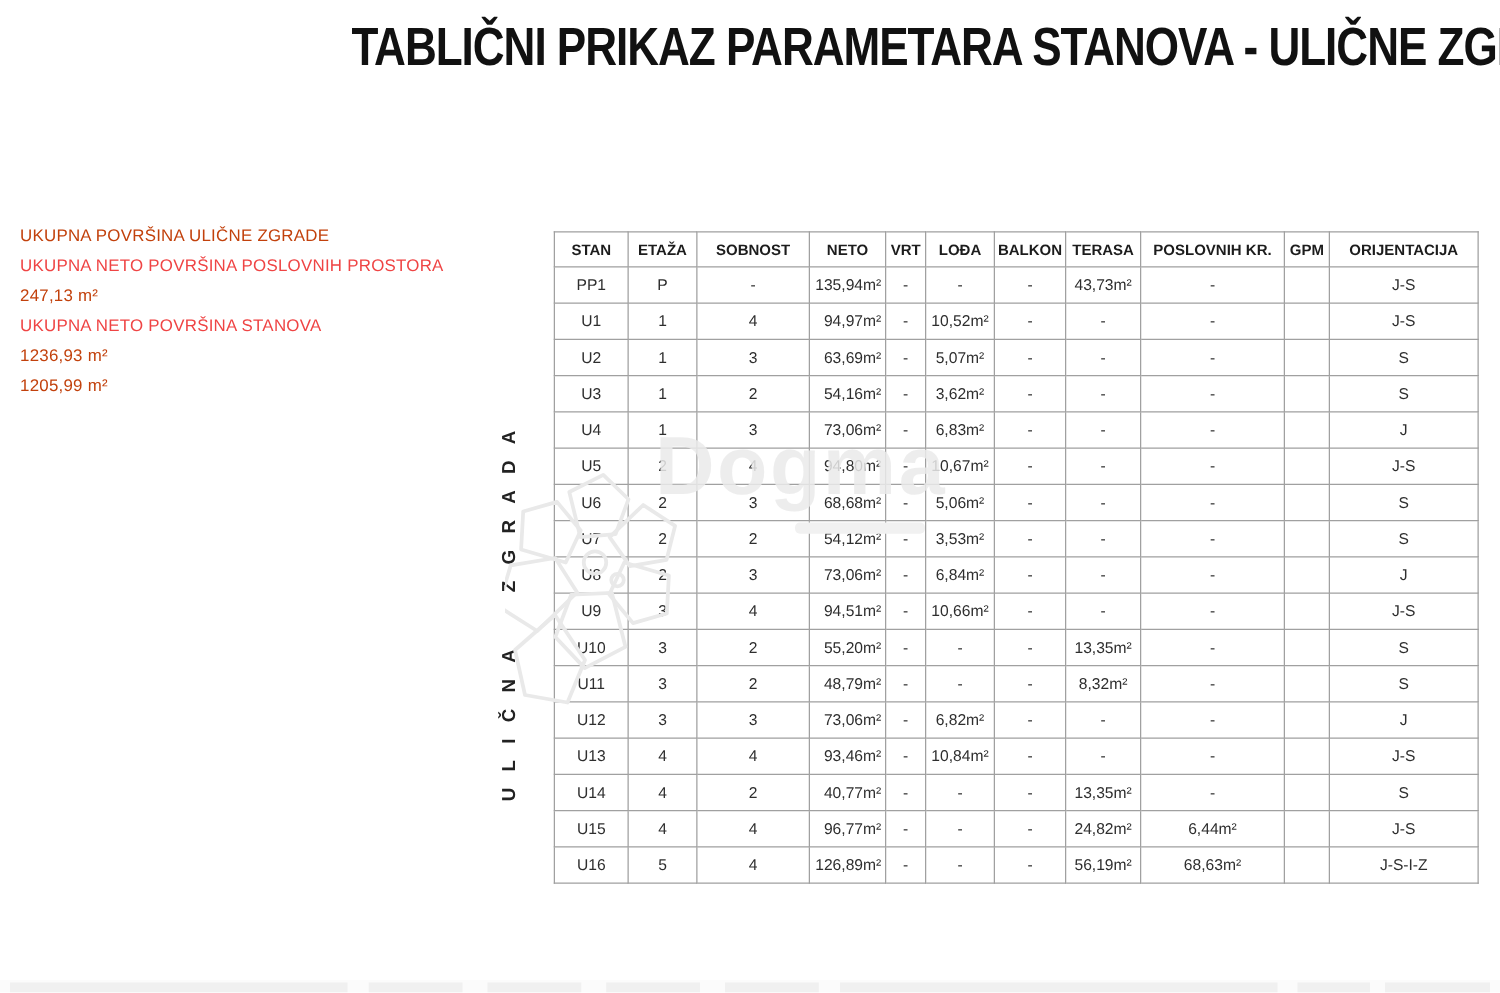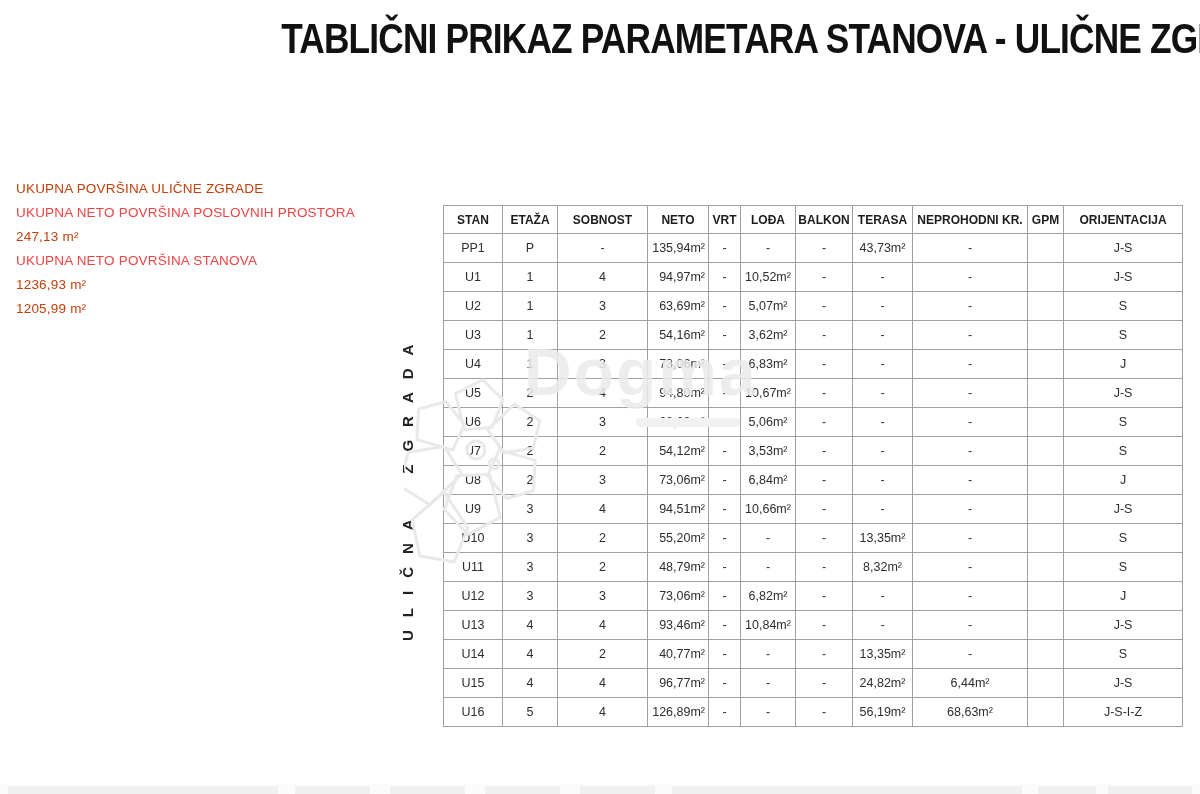--- a/index.html
+++ b/index.html
@@ -20,21 +20,21 @@
   .summary-line.bold { font-weight:normal; color:#c2410c; }
 
   
   .side-label { position:absolute; left:399px; top:296px; height:345px; width:24px;
                 writing-mode:vertical-rl; transform:rotate(180deg);
                 font-size:15px; font-weight:bold; color:#222;
                 letter-spacing:13px; word-spacing:16px; white-space:nowrap; }
 
   
   .params-table { position:absolute; left:443px; top:185px; border-collapse:collapse;
-                  table-layout:fixed; width:739px; background:transparent;margin-top:20px; }
+                  table-layout:fixed; width:739px; background:transparent; }
   .params-table th, .params-table td { border:1px solid #a0a0a0; overflow:hidden;
                   white-space:nowrap; text-align:center; vertical-align:middle; }
   .params-table th { height:28px; font-size:12px; font-weight:bold; color:#1c1c1c; padding:0 1px; }
   .params-table td { height:29px; font-size:12.5px; color:#2e2e2e; padding:0 2px; }
   .params-table td.neto { text-align:right; padding-right:3px; }
 
   
   .watermark { position:absolute; left:404px; top:334px; width:360px; height:240px;
                pointer-events:none; }
   .wm-flower { position:absolute; left:0; top:8px; }
@@ -85,21 +85,21 @@
     <thead>
       <tr>
           <th>STAN</th>
           <th>ETAŽA</th>
           <th>SOBNOST</th>
           <th>NETO</th>
           <th>VRT</th>
           <th>LOĐA</th>
           <th>BALKON</th>
           <th>TERASA</th>
-          <th>NEPROHODNI KR.</th>
+          <th>POSLOVNIH KR.</th>
           <th>GPM</th>
           <th>ORIJENTACIJA</th>
         </tr>
     </thead>
     <tbody>
         <tr>
           <td>PP1</td>
           <td>P</td>
           <td>-</td>
           <td class="neto">135,94m²</td>

